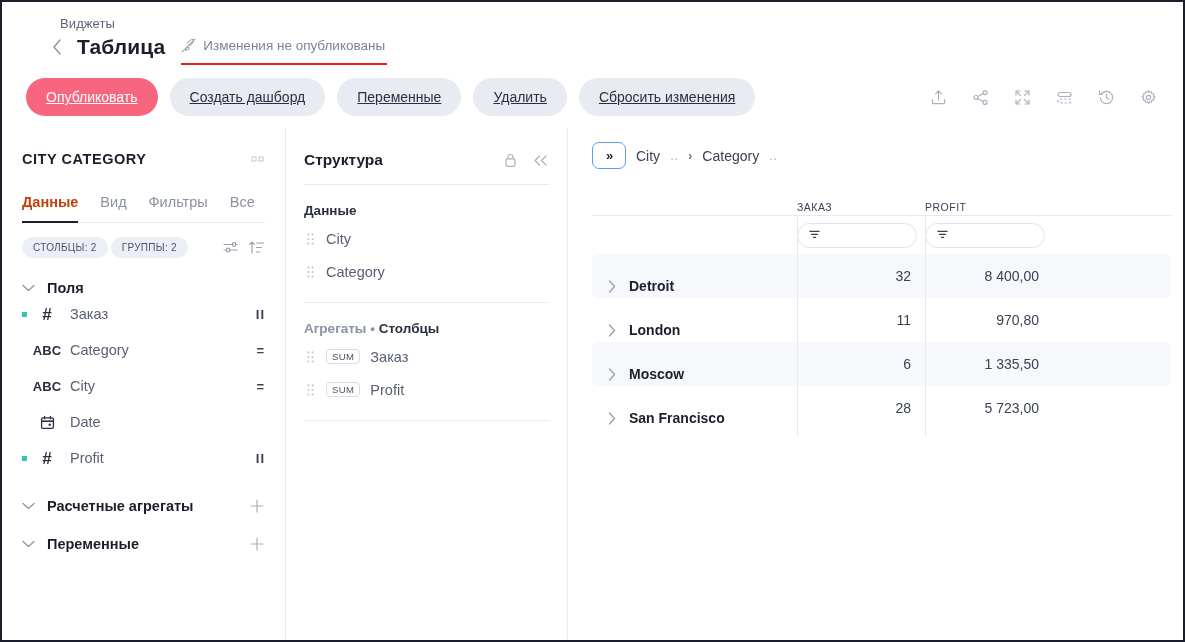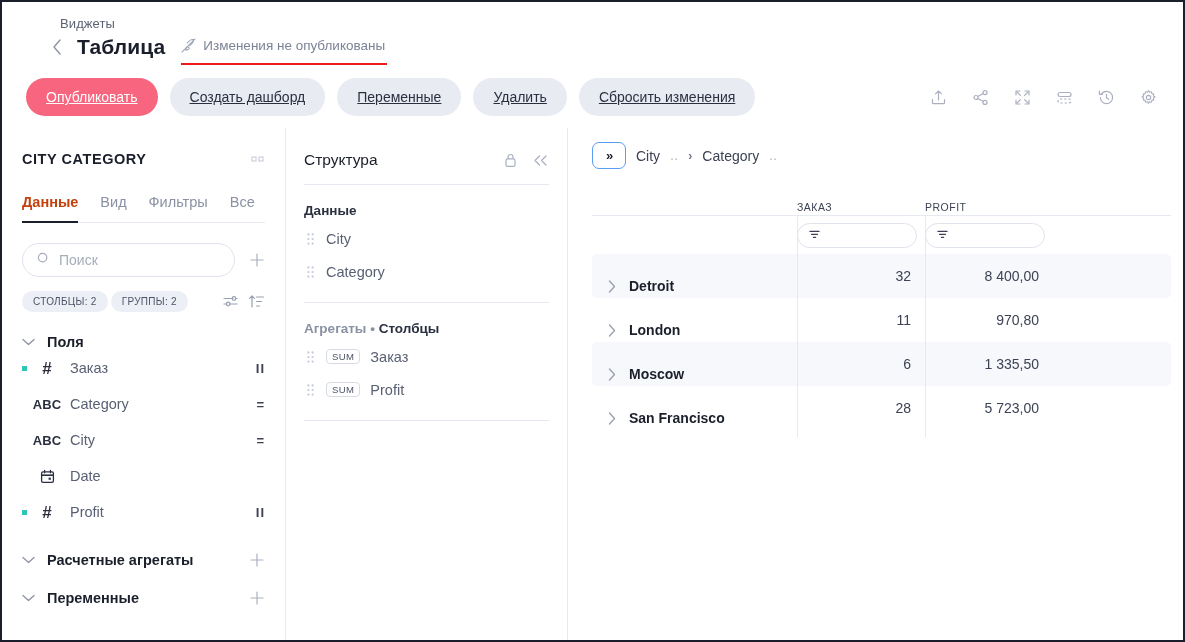--- a/index.html
+++ b/index.html
@@ -325,21 +325,21 @@
   
   .struct-head {
     display: flex;
     align-items: center;
     padding-top: 23px;
     padding-bottom: 15px;
     border-bottom: 1px solid #e6e9f0;
   }
   .struct-title {
     font-size: 15.5px;
-    font-weight: normal;
+    font-weight: bold;
     color: #1b1f2b;
   }
   .struct-head .ico {
     color: #a9b0c0;
     margin-left: auto;
     cursor: pointer;
     display: flex;
     align-items: center;
   }
   .struct-head .ico + .ico { margin-left: 14px; }
@@ -603,35 +603,20 @@
         </div>
       </div>
 
       <div class="tabs">
         <div class="tab active">Данные</div>
         <div class="tab">Вид</div>
         <div class="tab">Фильтры</div>
         <div class="tab">Все</div>
       </div>
 
-      <div class="search-row">
-        <div class="search-box">
-          <span>
-            <svg width="13" height="13" viewBox="0 0 13 13" fill="none" aria-hidden="true">
-              <circle cx="5.6" cy="5.6" r="4.2" stroke="#a6acbb" stroke-width="1.2"></circle>
-            </svg>
-          </span>
-          <span class="ph">Поиск</span>
-        </div>
-        <div class="plus-ico">
-          <svg width="16" height="16" viewBox="0 0 16 16" fill="none" aria-hidden="true">
-            <path d="M8 2v12M2 8h12" stroke="currentColor" stroke-width="1.2" stroke-linecap="round"></path>
-          </svg>
-        </div>
-      </div>
 
       <div class="chips-row">
         <div class="chip">СТОЛБЦЫ: 2</div>
         <div class="chip">ГРУППЫ: 2</div>
         <div class="chips-spacer"></div>
         <div class="chip-ico">
           <svg width="17" height="17" viewBox="0 0 17 17" fill="none" aria-hidden="true">
             <path d="M2 5.5h9M13.5 5.5h1.5M2 11h3M7.5 11h7.5" stroke="currentColor" stroke-width="1.2" stroke-linecap="round"></path>
             <circle cx="12" cy="5.5" r="1.8" stroke="currentColor" stroke-width="1.2"></circle>
             <circle cx="6.2" cy="11" r="1.8" stroke="currentColor" stroke-width="1.2"></circle>

